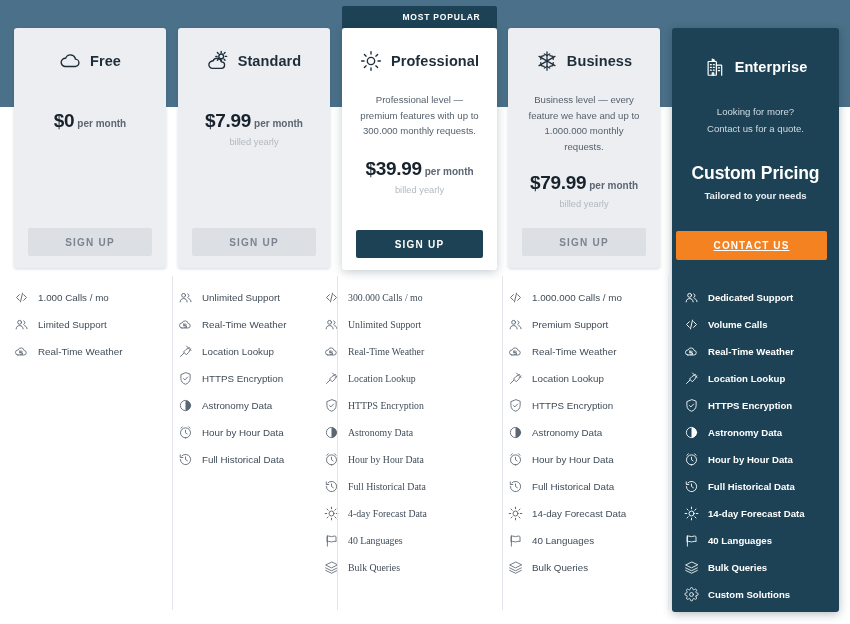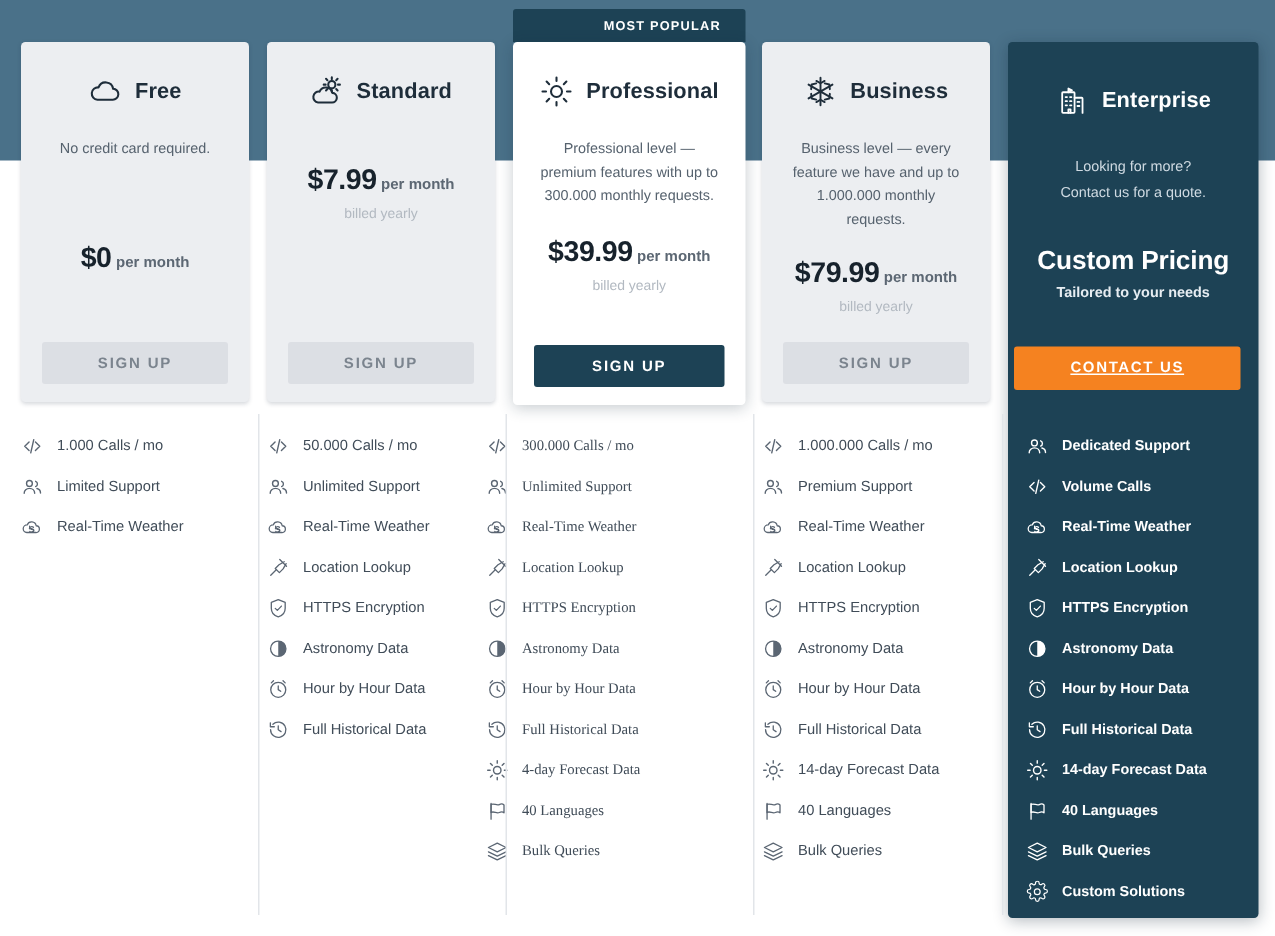--- a/index.html
+++ b/index.html
@@ -125,21 +125,20 @@
   <div class="cards">
       <div class="card c0">
         <div class="chead">
           <span class="glyph" style="color: rgb(30, 45, 58);">
             <svg viewBox="0 0 24 24" fill="none" stroke="currentColor" stroke-width="1.5" stroke-linecap="round" stroke-linejoin="round">
               <path d="M6.5 18h11a4 4 0 0 0 .4-8 5.5 5.5 0 0 0-10.6-1A3.6 3.6 0 0 0 6.5 18z"></path>
             </svg>
           </span>
           <span class="cname">Free</span>
         </div>
-        <div class="cdesc">No credit card required.</div>
         <div class="pricewrap"><span class="price">$0</span><span class="per">per month</span><span class="billed"></span></div>
         <div class="btn ghost">SIGN UP</div>
       </div>
       <div class="card c1">
         <div class="chead">
           <span class="glyph" style="color: rgb(30, 45, 58);">
             <svg viewBox="0 0 24 24" fill="none" stroke="currentColor" stroke-width="1.5" stroke-linecap="round" stroke-linejoin="round">
               <circle cx="15.5" cy="7" r="2.6"></circle>
               <path d="M15.5 1.6v1.4M15.5 11v1.4M21.4 7h-1.4M11 7H9.6M19.7 2.8l-1 1M12.3 10.2l-1 1M19.7 11.2l-1-1M12.3 3.8l-1-1"></path>
               <path d="M5.5 20h10a3.5 3.5 0 0 0 .3-7 4.8 4.8 0 0 0-9.2-.9A3.2 3.2 0 0 0 5.5 20z"></path>
@@ -224,28 +223,20 @@
               <path d="M9.2 10.8v2.6h2.6M13.4 16.8v-2.6h-2.6"></path>
             </svg>
           </span>
           <span class="flabel">Real-Time Weather</span>
         </div>
       </div>
       <div class="fcol f1">
         <div class="frow">
           <span class="fico" style="color: rgb(91, 102, 115);">
             <svg viewBox="0 0 24 24" fill="none" stroke="currentColor" stroke-width="1.5" stroke-linecap="round" stroke-linejoin="round">
-              <path d="M8.6 7.5 4 12l4.6 4.5M15.4 7.5 20 12l-4.6 4.5M13.6 5l-3.2 14"></path>
-            </svg>
-          </span>
-          <span class="flabel">50.000 Calls / mo</span>
-        </div>
-        <div class="frow">
-          <span class="fico" style="color: rgb(91, 102, 115);">
-            <svg viewBox="0 0 24 24" fill="none" stroke="currentColor" stroke-width="1.5" stroke-linecap="round" stroke-linejoin="round">
               <circle cx="9" cy="8.5" r="3.1"></circle>
               <path d="M3.4 19c0-3.1 2.5-5.3 5.6-5.3s5.6 2.2 5.6 5.3"></path>
               <path d="M15.6 6.2a3 3 0 0 1 0 5.6M17 13.9c2.2.5 3.8 2.4 3.8 4.8"></path>
             </svg>
           </span>
           <span class="flabel">Unlimited Support</span>
         </div>
         <div class="frow">
           <span class="fico" style="color: rgb(91, 102, 115);">
             <svg viewBox="0 0 24 24" fill="none" stroke="currentColor" stroke-width="1.35" stroke-linecap="round" stroke-linejoin="round">

